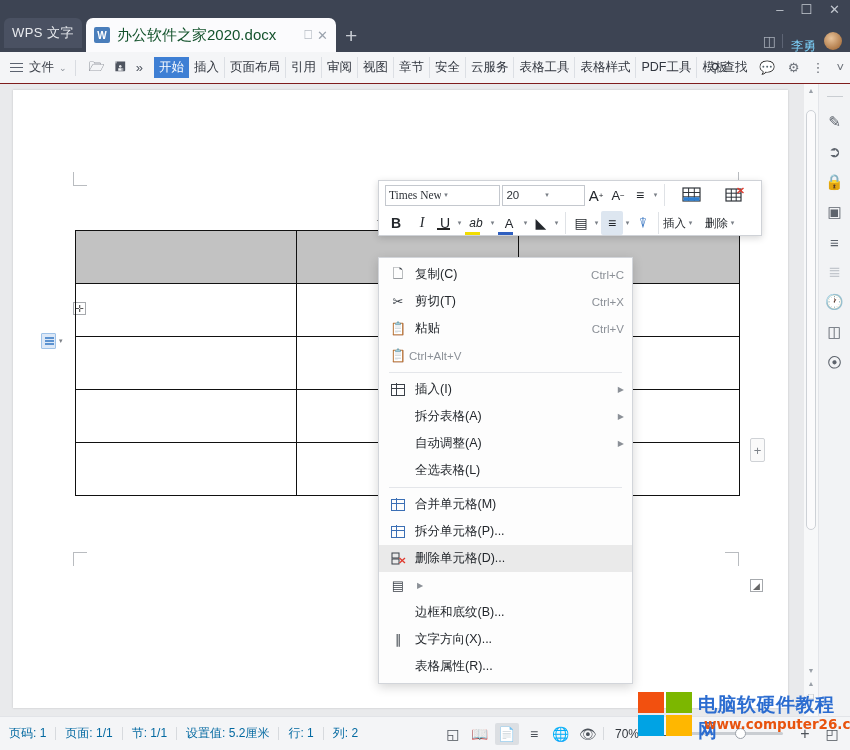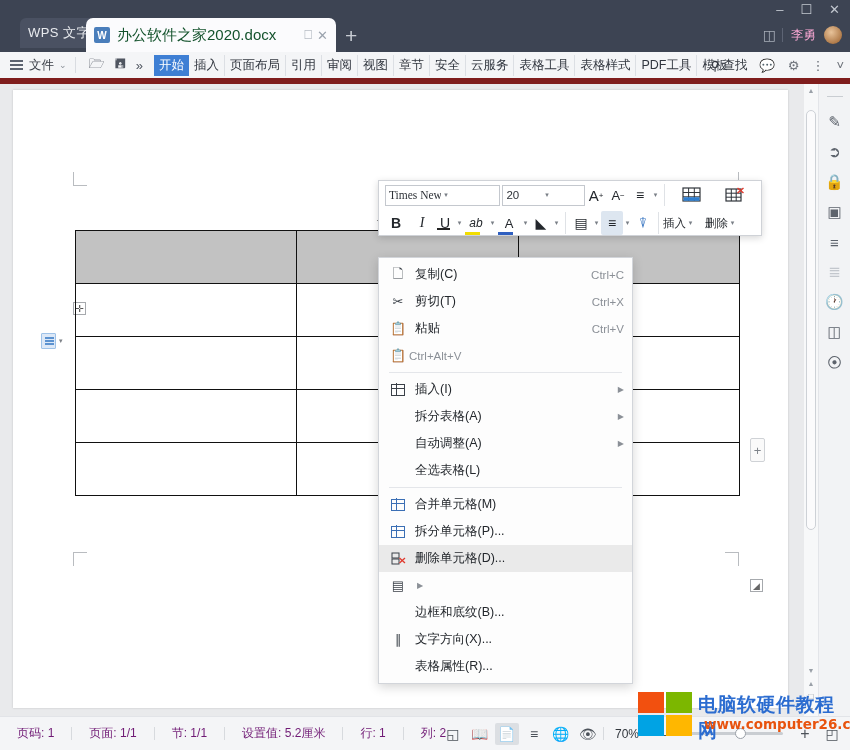--- a/index.html
+++ b/index.html
@@ -9,21 +9,21 @@
     overflow: hidden; background: #fff;
   }
   #app { position: relative; width: 850px; height: 750px; }
 
   
   .titlebar {
     position: absolute; top: 0; left: 0; width: 850px; height: 52px;
     background: #3d4453;
   }
   .wps-badge {
-    position: absolute; left: 20px; top: 18px; width: 78px; height: 30px;
+    position: absolute; left: 4px; top: 18px; width: 78px; height: 30px;
     background: #4a5162; border-radius: 6px 6px 0 0;
     color: #e8eaee; font-size: 13px; display: flex;
     align-items: center; justify-content: center; letter-spacing: .5px;
   }
   .doc-tab {
     position: absolute; left: 86px; top: 18px; width: 250px; height: 34px;
     background: #fbfbfd; border-radius: 7px 7px 0 0;
     display: flex; align-items: center; padding: 0 8px;
   }
   .doc-tab .ficon {
@@ -47,31 +47,31 @@
   .win-btns {
     position: absolute; right: 10px; top: 2px;
     display: flex; gap: 17px; color: #c3c8d0; font-size: 13px;
   }
   .acct {
     position: absolute; right: 8px; top: 26px;
     display: flex; align-items: center; gap: 8px;
   }
   .acct .split { color: #a8aeb9; font-size: 14px; letter-spacing: -2px; }
   .acct .divider { width: 1px; height: 14px; background: #5d6474; }
-  .acct .uname { color: #f9a8d4; font-size: 12.5px; }
+  .acct .uname { color: #7dd3fc; font-size: 12.5px; margin-top: 12px; }
   .acct .avatar {
     width: 18px; height: 18px; border-radius: 50%;
     background: radial-gradient(circle at 40% 35%, #e8c39a, #b07b4a 70%, #8a5a2e);
   }
 
   
   .ribbon {
     position: absolute; top: 52px; left: 0; width: 850px; height: 32px;
     background: #f4f5f7; display: flex; align-items: center;
-    border-bottom: 6px solid #7f1d1d;
+    border-bottom: 1px solid #7f1d1d;
   }
   .hamburger { margin-left: 10px; display: flex; flex-direction: column; gap: 2.5px; }
   .hamburger i { display: block; width: 13px; height: 1.4px; background: #5c6370; }
   .file-lbl { font-size: 12.5px; color: #3a3f48; margin-left: 6px; }
   .caret { font-size: 9px; color: #8b9199; margin-left: 5px; }
   .vdiv { width: 1px; height: 16px; background: #d9dce1; margin: 0 8px; }
   .qicon { color: #4f5560; font-size: 13px; margin: 0 5px; }
   .tabs { display: flex; align-items: center; margin-left: 6px; }
   .tab {
     font-size: 12.5px; color: #31363f; padding: 2px 5px;
@@ -237,21 +237,21 @@
     background:#fbfbfc; border:1px solid #cdd1d6; border-radius:5px;
   }
   .vs-bot { position:absolute; bottom:0; left:0; width:14px; }
 
   
   .status {
     position: absolute; bottom: 0; left: 0; width: 850px; height: 34px;
     background: #f4f5f7; border-top: 1px solid #e2e4e8;
     display: flex; align-items: center;
   }
-  .st-item { font-size: 12px; color: #701a75; padding: 0 17px; white-space: nowrap; }
+  .st-item { font-size: 12px; color: #0369a1; padding: 0 9px; white-space: nowrap; }
   .st-sep { width: 1px; height: 13px; background: #d7dade; }
   .st-right { position: absolute; right: 6px; display: flex; align-items: center; gap: 3px; }
   .st-ic { width: 24px; height: 22px; display: flex; align-items: center;
            justify-content: center; color: #4c525a; font-size: 14px; }
   .st-ic.act { background: #dcdfe3; border-radius: 2px; }
   .zoom-lbl { font-size: 12px; color: #31363d; padding-left: 8px; }
   .zs-track { position: relative; width: 92px; height: 3px; background: #c9cdd2;
               border-radius:2px; margin: 0 7px; }
   .zs-knob { position:absolute; left:44px; top:-4px; width:11px; height:11px;
              border-radius:50%; background:#fff; border:1.5px solid #9aa0a8; }

